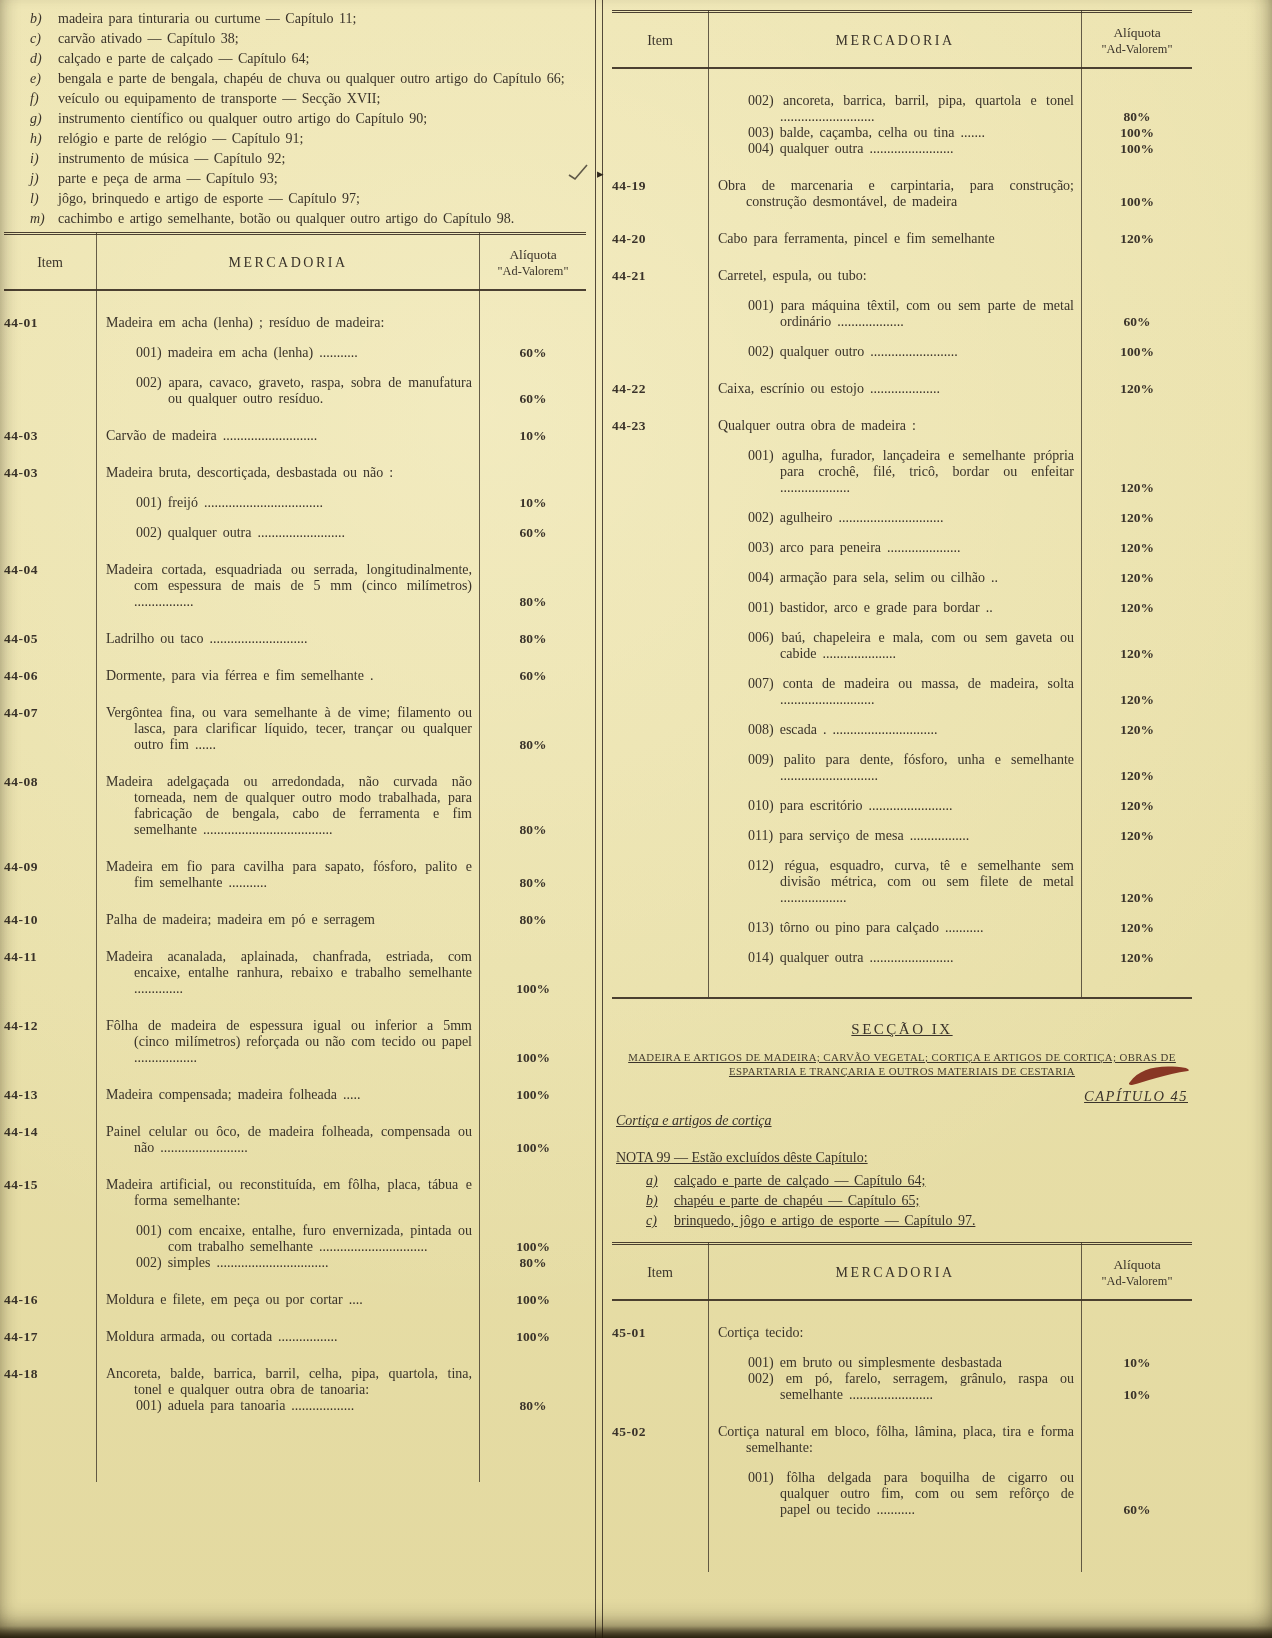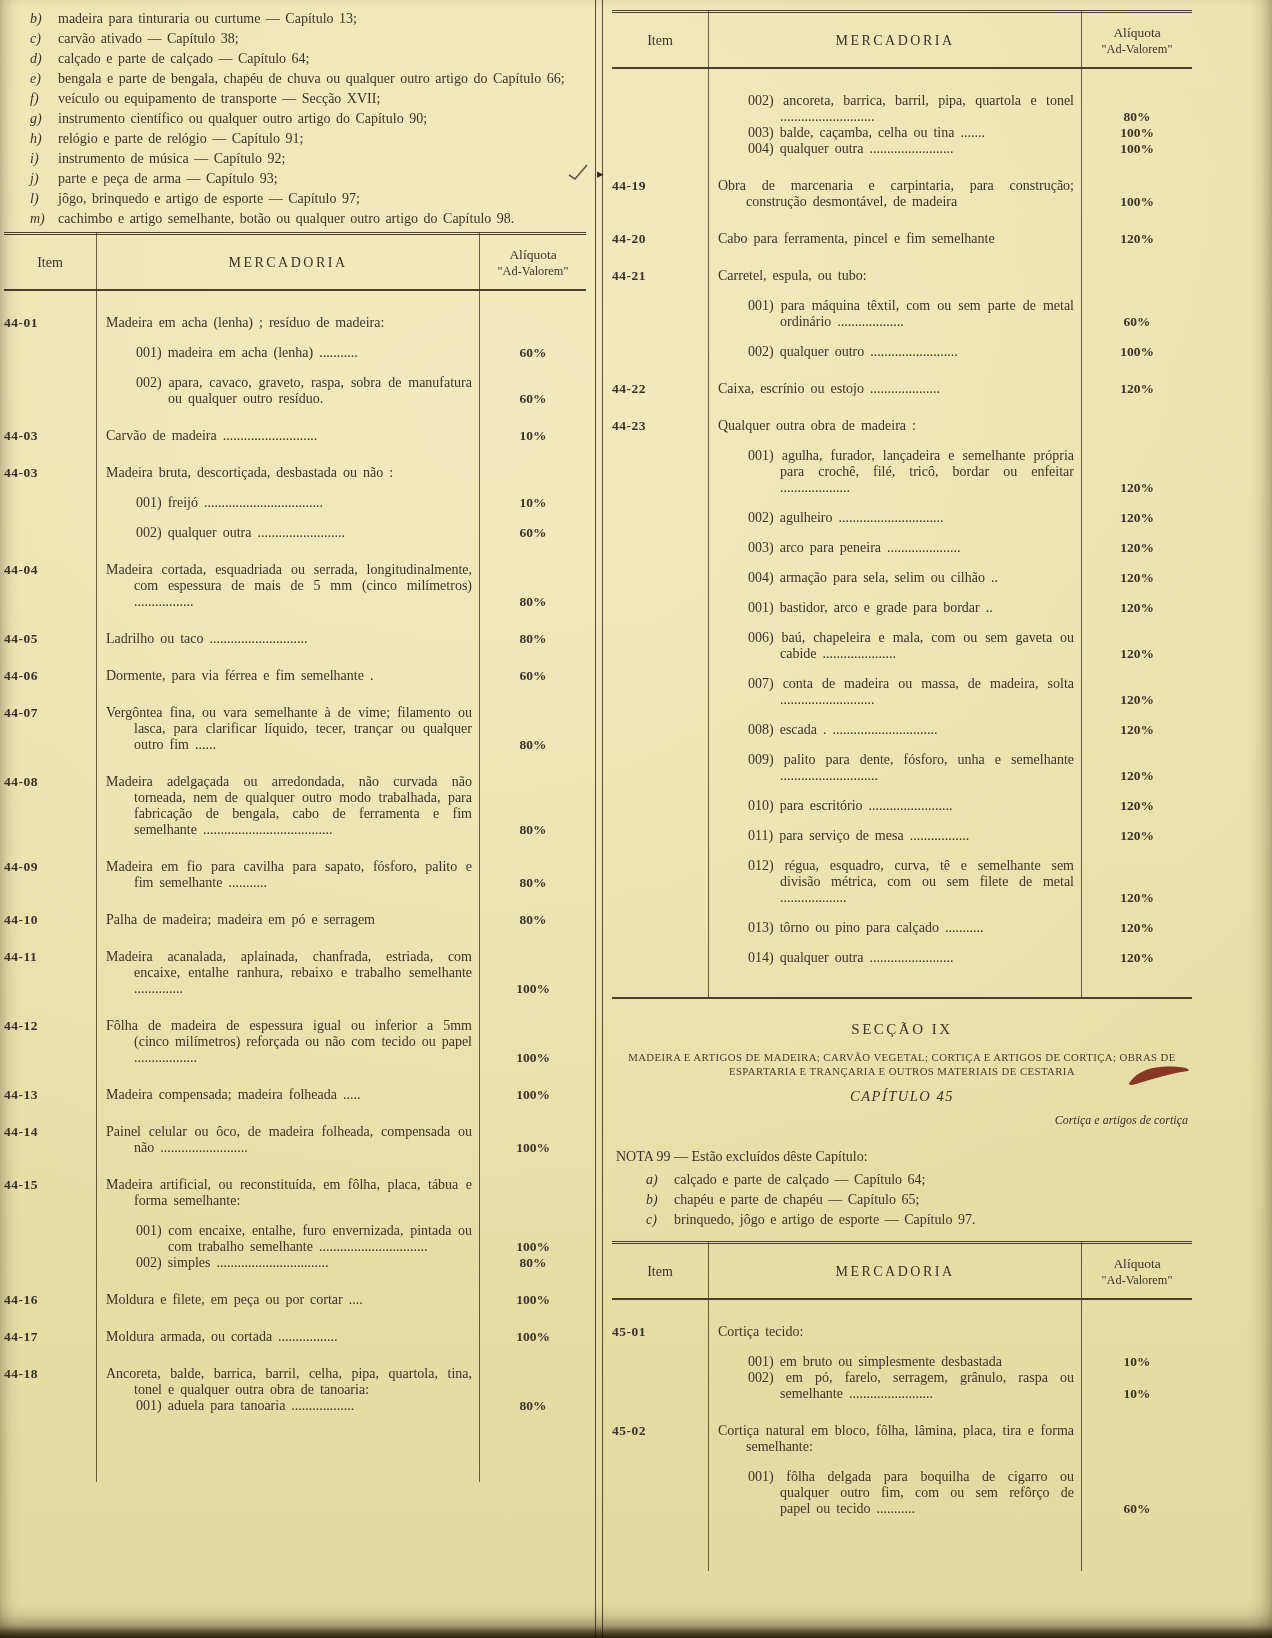--- a/index.html
+++ b/index.html
@@ -52,45 +52,45 @@
         font-size:13.5px;letter-spacing:.5px;line-height:16px;}
   .c-body{flex:1;min-width:0;}
   .line{display:flex;align-items:flex-end;}
   .line.gap{margin-top:14px;}
   .txt{flex:1;font-size:14px;line-height:16px;text-align:justify;word-spacing:2.5px;
         padding-left:38px;text-indent:-28px;padding-right:8px;}
   .txt.sub{padding-left:72px;text-indent:-32px;}
   .rate{flex:0 0 var(--rate-w);text-align:center;font-weight:bold;font-size:13.5px;line-height:16px;}
 
   
-  .section{padding:18px 4px 6px;}
+  .section{padding:18px 4px 6px;text-decoration:underline;}
   .sec-title{text-align:center;font-size:15px;letter-spacing:2.5px;margin:4px 0 12px;}
   .sec-sub{text-align:center;font-size:10.8px;letter-spacing:.4px;line-height:14px;
         margin:0 auto 10px;max-width:566px;color:#453d2f;}
-  .sec-chapter{text-align:center;font-style:italic;font-size:14.5px;letter-spacing:1.5px;margin:8px 0 8px;}
-  .sec-chsub{text-align:right;font-style:italic;font-size:12px;margin:0 0 10px;}
+  .sec-chapter{text-align:right;font-style:italic;font-size:14.5px;letter-spacing:1.5px;margin:8px 0 8px;}
+  .sec-chsub{text-align:left;font-style:italic;font-size:14px;margin:0 0 10px;}
   .sec-nota{font-size:14px;line-height:17px;margin:20px 0 6px;}
   .sec-items .intro-line .lbl{margin-left:30px;}
 
   
   .artifact{position:absolute;pointer-events:none;}
   .check-mark{left:566px;top:162px;}
   .pointer-mark{left:597px;top:166px;font-size:13px;color:#2e271d;}
   .pen-mark{left:1128px;top:1062px;}
 </style>
 </head>
 <body>
 
 <div class="page">
 
   <div class="col left">
     <div class="intro">
         <div class="intro-line">
           <span class="lbl">b)</span>
-          <span class="itxt">madeira para tinturaria ou curtume — Capítulo 13;</span>
+          <span class="itxt">madeira para tinturaria ou curtume — Capítulo 11;</span>
         </div>
         <div class="intro-line">
           <span class="lbl">c)</span>
           <span class="itxt">carvão ativado — Capítulo 38;</span>
         </div>
         <div class="intro-line">
           <span class="lbl">d)</span>
           <span class="itxt">calçado e parte de calçado — Capítulo 64;</span>
         </div>
         <div class="intro-line">

